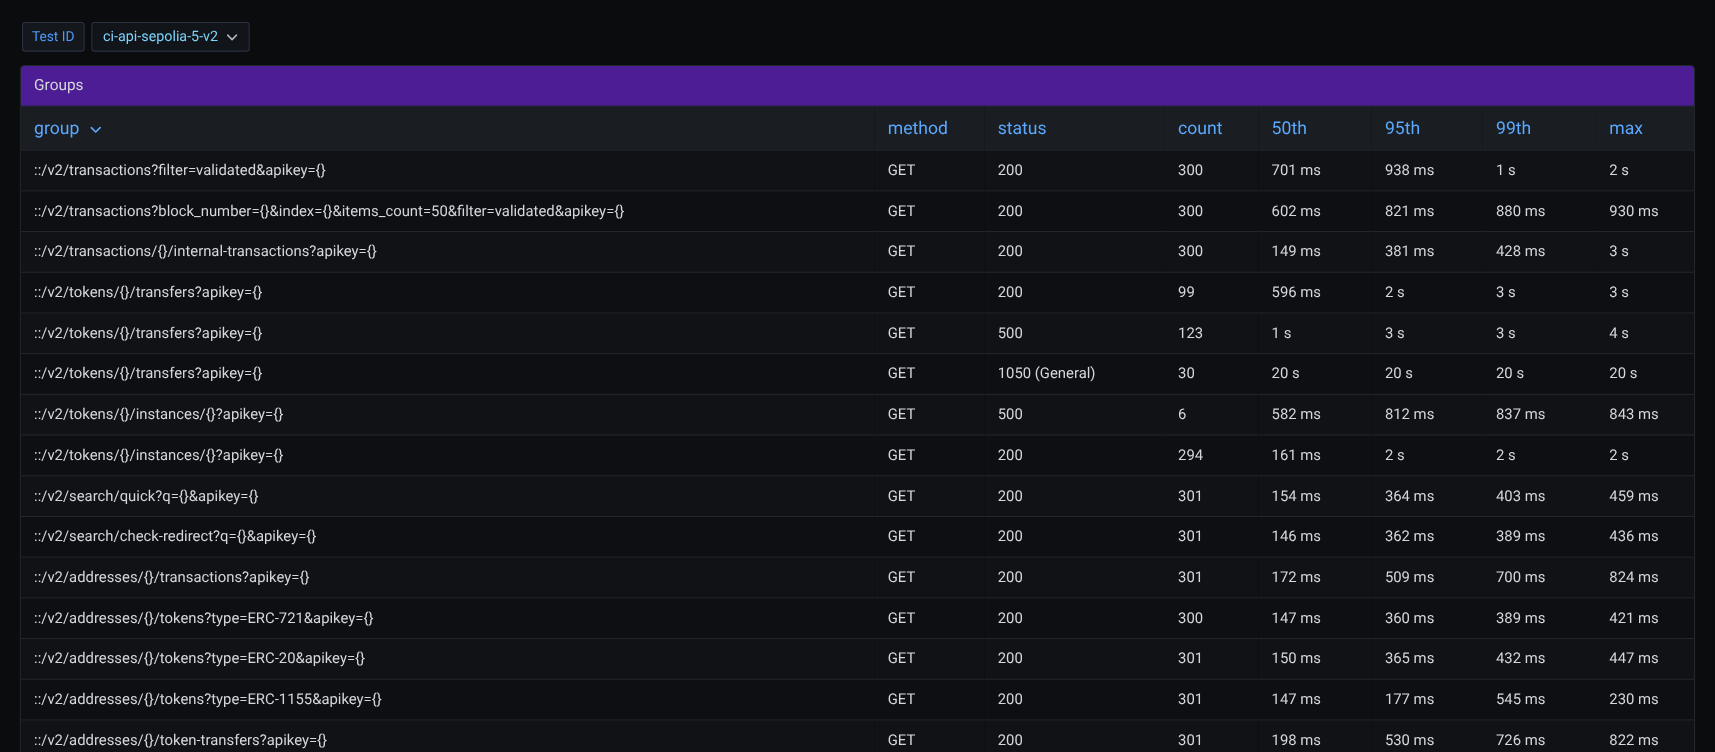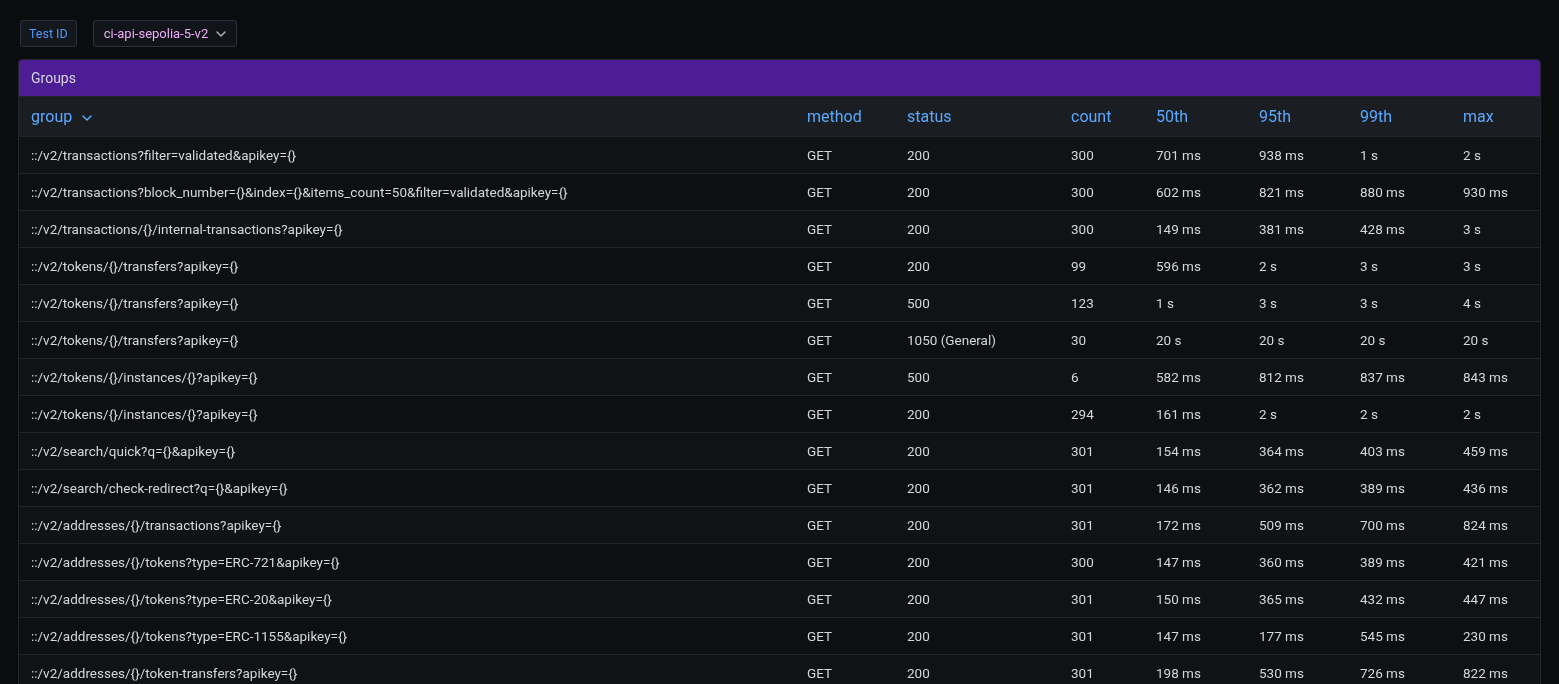--- a/index.html
+++ b/index.html
@@ -8,36 +8,36 @@
     color: #cccccc;
     font-family: -apple-system, BlinkMacSystemFont, "Segoe UI", Roboto, sans-serif;
     font-size: 14px;
     width: 1559px;
     height: 684px;
     overflow: hidden;
   }
   .toolbar {
     display: flex;
     align-items: center;
-    gap: 16px;
+    gap: 6px;
     padding: 20px 20px 12px 20px;
   }
   .label-pill {
     color: #4d9bff;
     border: 1px solid #2a3140;
     border-radius: 3px;
     padding: 5px 8px;
     font-size: 12.5px;
     background: #14171c;
   }
   .select-pill {
     display: flex;
     align-items: center;
     gap: 8px;
-    color: #f0abfc;
+    color: #7dd3fc;
     border: 1px solid #2a3140;
     border-radius: 3px;
     padding: 5px 10px;
     font-size: 13px;
     background: #111418;
     cursor: pointer;
   }
   .chev {
     display: inline-block;
     line-height: 1;

